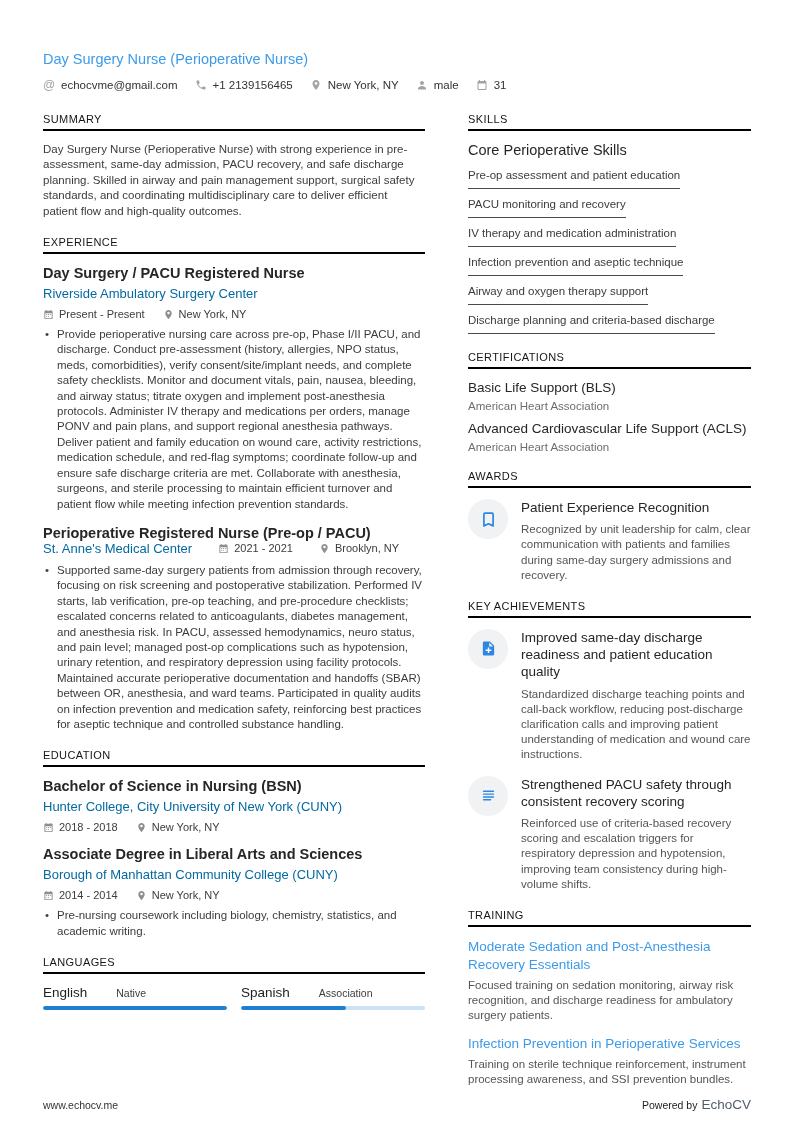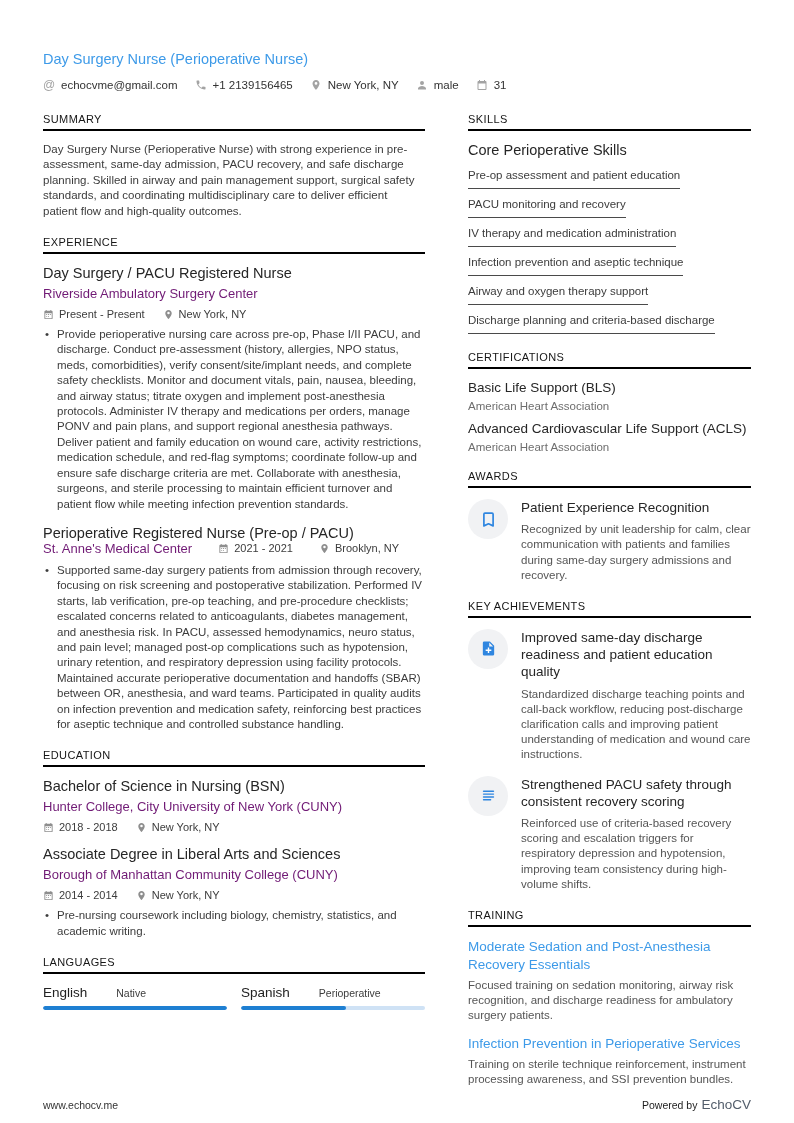--- a/index.html
+++ b/index.html
@@ -27,22 +27,22 @@
   .col-left  { width: 382px; flex: none; }
   .col-right { width: 283px; flex: none; }
   .section { margin-bottom: 17px; }
   .section-head {
     font-size: 11px; color: #161616; letter-spacing: 0.4px;
     padding-bottom: 4px; border-bottom: 2.5px solid #000; margin-bottom: 11px;
   }
   .body-text { font-size: 11.5px; line-height: 1.34; color: #3c3c3c; }
   
   .entry { margin-bottom: 13px; }
-  .entry-title { font-size: 14.5px; color: #262626; font-weight: 400; }
-  .entry-org { font-size: 13px; color: #701a75; margin-top: 5px; }
+  .entry-title { font-size: 14.5px; color: #262626; font-weight: 700; }
+  .entry-org { font-size: 13px; color: #0369a1; margin-top: 5px; }
   .org-inline-row { display: flex; align-items: center; gap: 26px; flex-wrap: wrap; }
   .org-inline-row .entry-org { margin-top: 0; }
   .meta-row { display: flex; align-items: center; gap: 18px; margin-top: 7px; font-size: 11px; color: #3c3c3c; }
   .meta-item { display: flex; align-items: center; gap: 5px; }
   .micon svg { width: 11px; height: 11px; fill: #8e8e8e; display: block; }
   .bullets { margin-top: 7px; list-style: none; }
   .bullets li { position: relative; padding-left: 14px; font-size: 11.5px; line-height: 1.34; color: #3c3c3c; }
   .bullets li::before { content: "•"; position: absolute; left: 2px; top: 0; color: #3c3c3c; }
   
   .lang-grid { display: flex; gap: 14px; }
@@ -253,21 +253,21 @@
               <span class="lang-name">English</span>
               <span class="lang-level">Native</span>
             </div>
             <div class="lang-bar">
               <div class="lang-fill full"></div>
             </div>
           </div>
           <div class="lang">
             <div class="lang-head">
               <span class="lang-name">Spanish</span>
-              <span class="lang-level">Perioperative</span>
+              <span class="lang-level">Association</span>
             </div>
             <div class="lang-bar">
               <div class="lang-fill mid"></div>
             </div>
           </div>
         </div>
       </div>
 
     </div>
 

